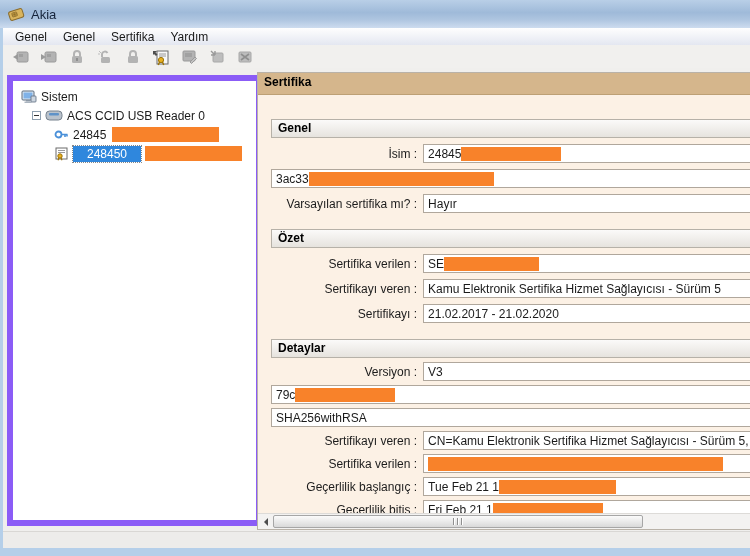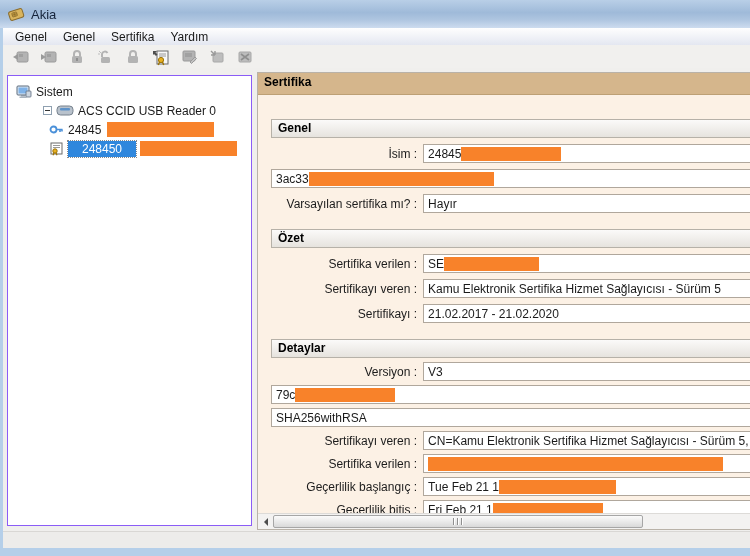--- a/index.html
+++ b/index.html
@@ -16,23 +16,23 @@
   .menubar{position:absolute;top:28px;left:3px;right:0;height:17px;
     background:linear-gradient(#fefefe,#e4e7f1);display:flex;align-items:center;padding-left:4px}
   .menu-item{padding:1px 8px;cursor:default}
   .toolbar{position:absolute;top:45px;left:3px;right:0;height:23px;background:#f1f0ee;
     display:flex;align-items:center;padding-left:5px;gap:3px;border-bottom:1px solid #e3e1de}
   .tb{width:23px;height:21px;display:flex;align-items:center;justify-content:center;border:1px solid transparent}
   .statusbar{position:absolute;left:3px;right:0;bottom:8px;height:16px;background:#edecea;border-top:1px solid #d9d7d4}
   .content{position:absolute;top:68px;left:3px;right:0;bottom:24px;background:#f0efed}
   
   .tree-panel{position:absolute;left:4px;top:7px;width:243px;bottom:6px;background:#fff;
-    border:1px solid #8b5cf6;overflow:hidden;padding-top:6px}
+    border:6px solid #8b5cf6;overflow:hidden;padding-top:6px}
   .trow{display:flex;align-items:center;height:19px;gap:4px;white-space:nowrap}
-  .t0{padding-left:8px}.t1{padding-left:35px}.t2{padding-left:41px}
+  .t0{padding-left:8px}.t1{padding-left:19px}.t2{padding-left:41px}
   .tsel{background:#2f87dd;color:#ffffff;padding:1px 14px;outline:1px dotted #888}
   .redact{display:inline-block;height:15px;background:#f8822a;vertical-align:middle}
   .tredact1{width:107px;margin-left:2px}
   .tredact2{width:97px}
   
   .cert-panel{position:absolute;left:254px;top:4px;right:0;bottom:2px;background:#fcf1e5;
     border:1px solid #b9b2a8;border-right:none;overflow:hidden}
   .cert-header{height:17px;background:#d5b68c;border-bottom:1px solid #bda075;
     font-weight:bold;padding:2px 6px;color:#000}
   .cert-body{position:absolute;top:20px;left:0;right:0;bottom:16px;overflow:hidden;padding:26px 0 0 13px}

